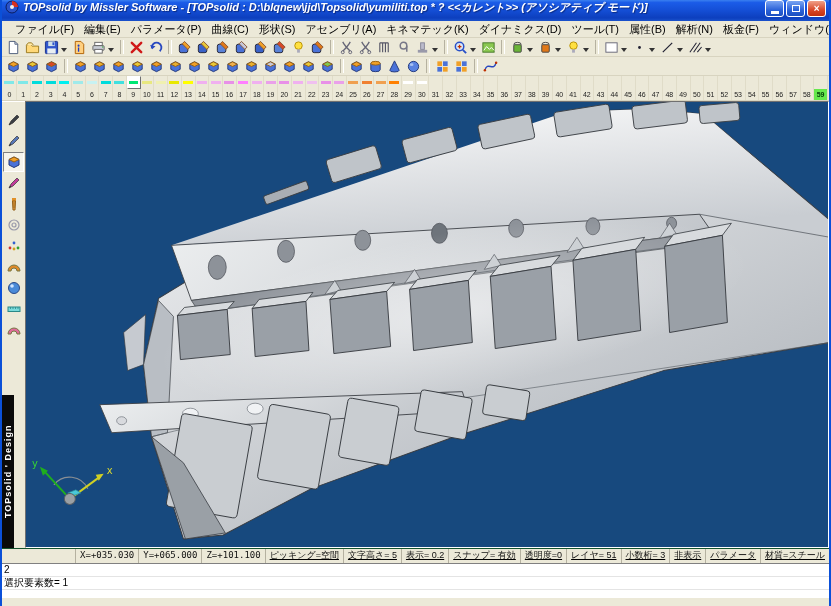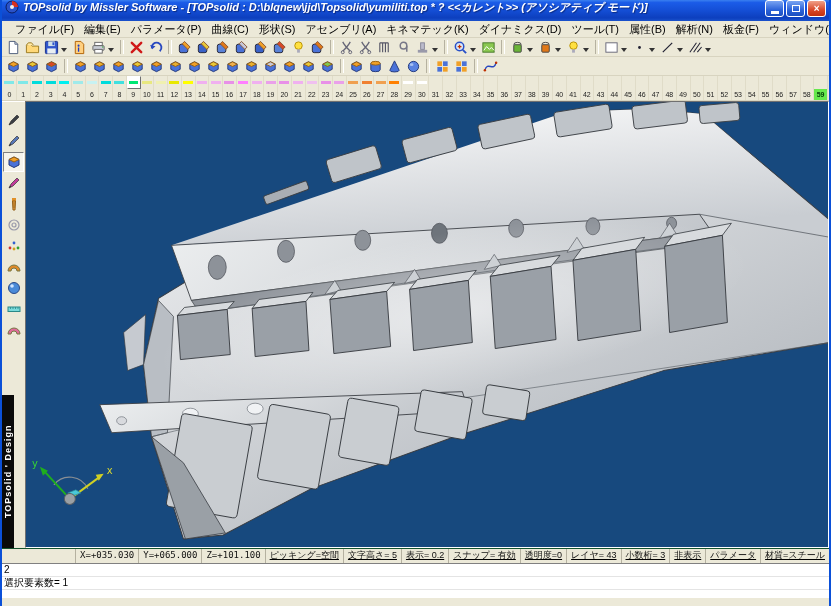--- a/index.html
+++ b/index.html
@@ -1149,21 +1149,21 @@
     <span class="sb-fill"></span>
     <span class="sb-cell sb-coord">X=+035.030</span>
     <span class="sb-cell sb-coord">Y=+065.000</span>
     <span class="sb-cell sb-coord">Z=+101.100</span>
     <span id="sb-fields" style="display:flex;text-decoration:underline;">
         <span class="sb-cell">ピッキング=空間</span>
         <span class="sb-cell">文字高さ= 5</span>
         <span class="sb-cell">表示= 0.2</span>
         <span class="sb-cell">スナップ= 有効</span>
         <span class="sb-cell">透明度=0</span>
-        <span class="sb-cell">レイヤ= 43</span>
+        <span class="sb-cell">レイヤ= 51</span>
         <span class="sb-cell">小数桁= 3</span>
         <span class="sb-cell">非表示</span>
         <span class="sb-cell">パラメータ</span>
         <span class="sb-cell">材質=スチール</span>
       </span>
   </div>
 
   <div class="console">
     <div class="cline">2</div>
     <div class="cline">選択要素数= 1</div>

